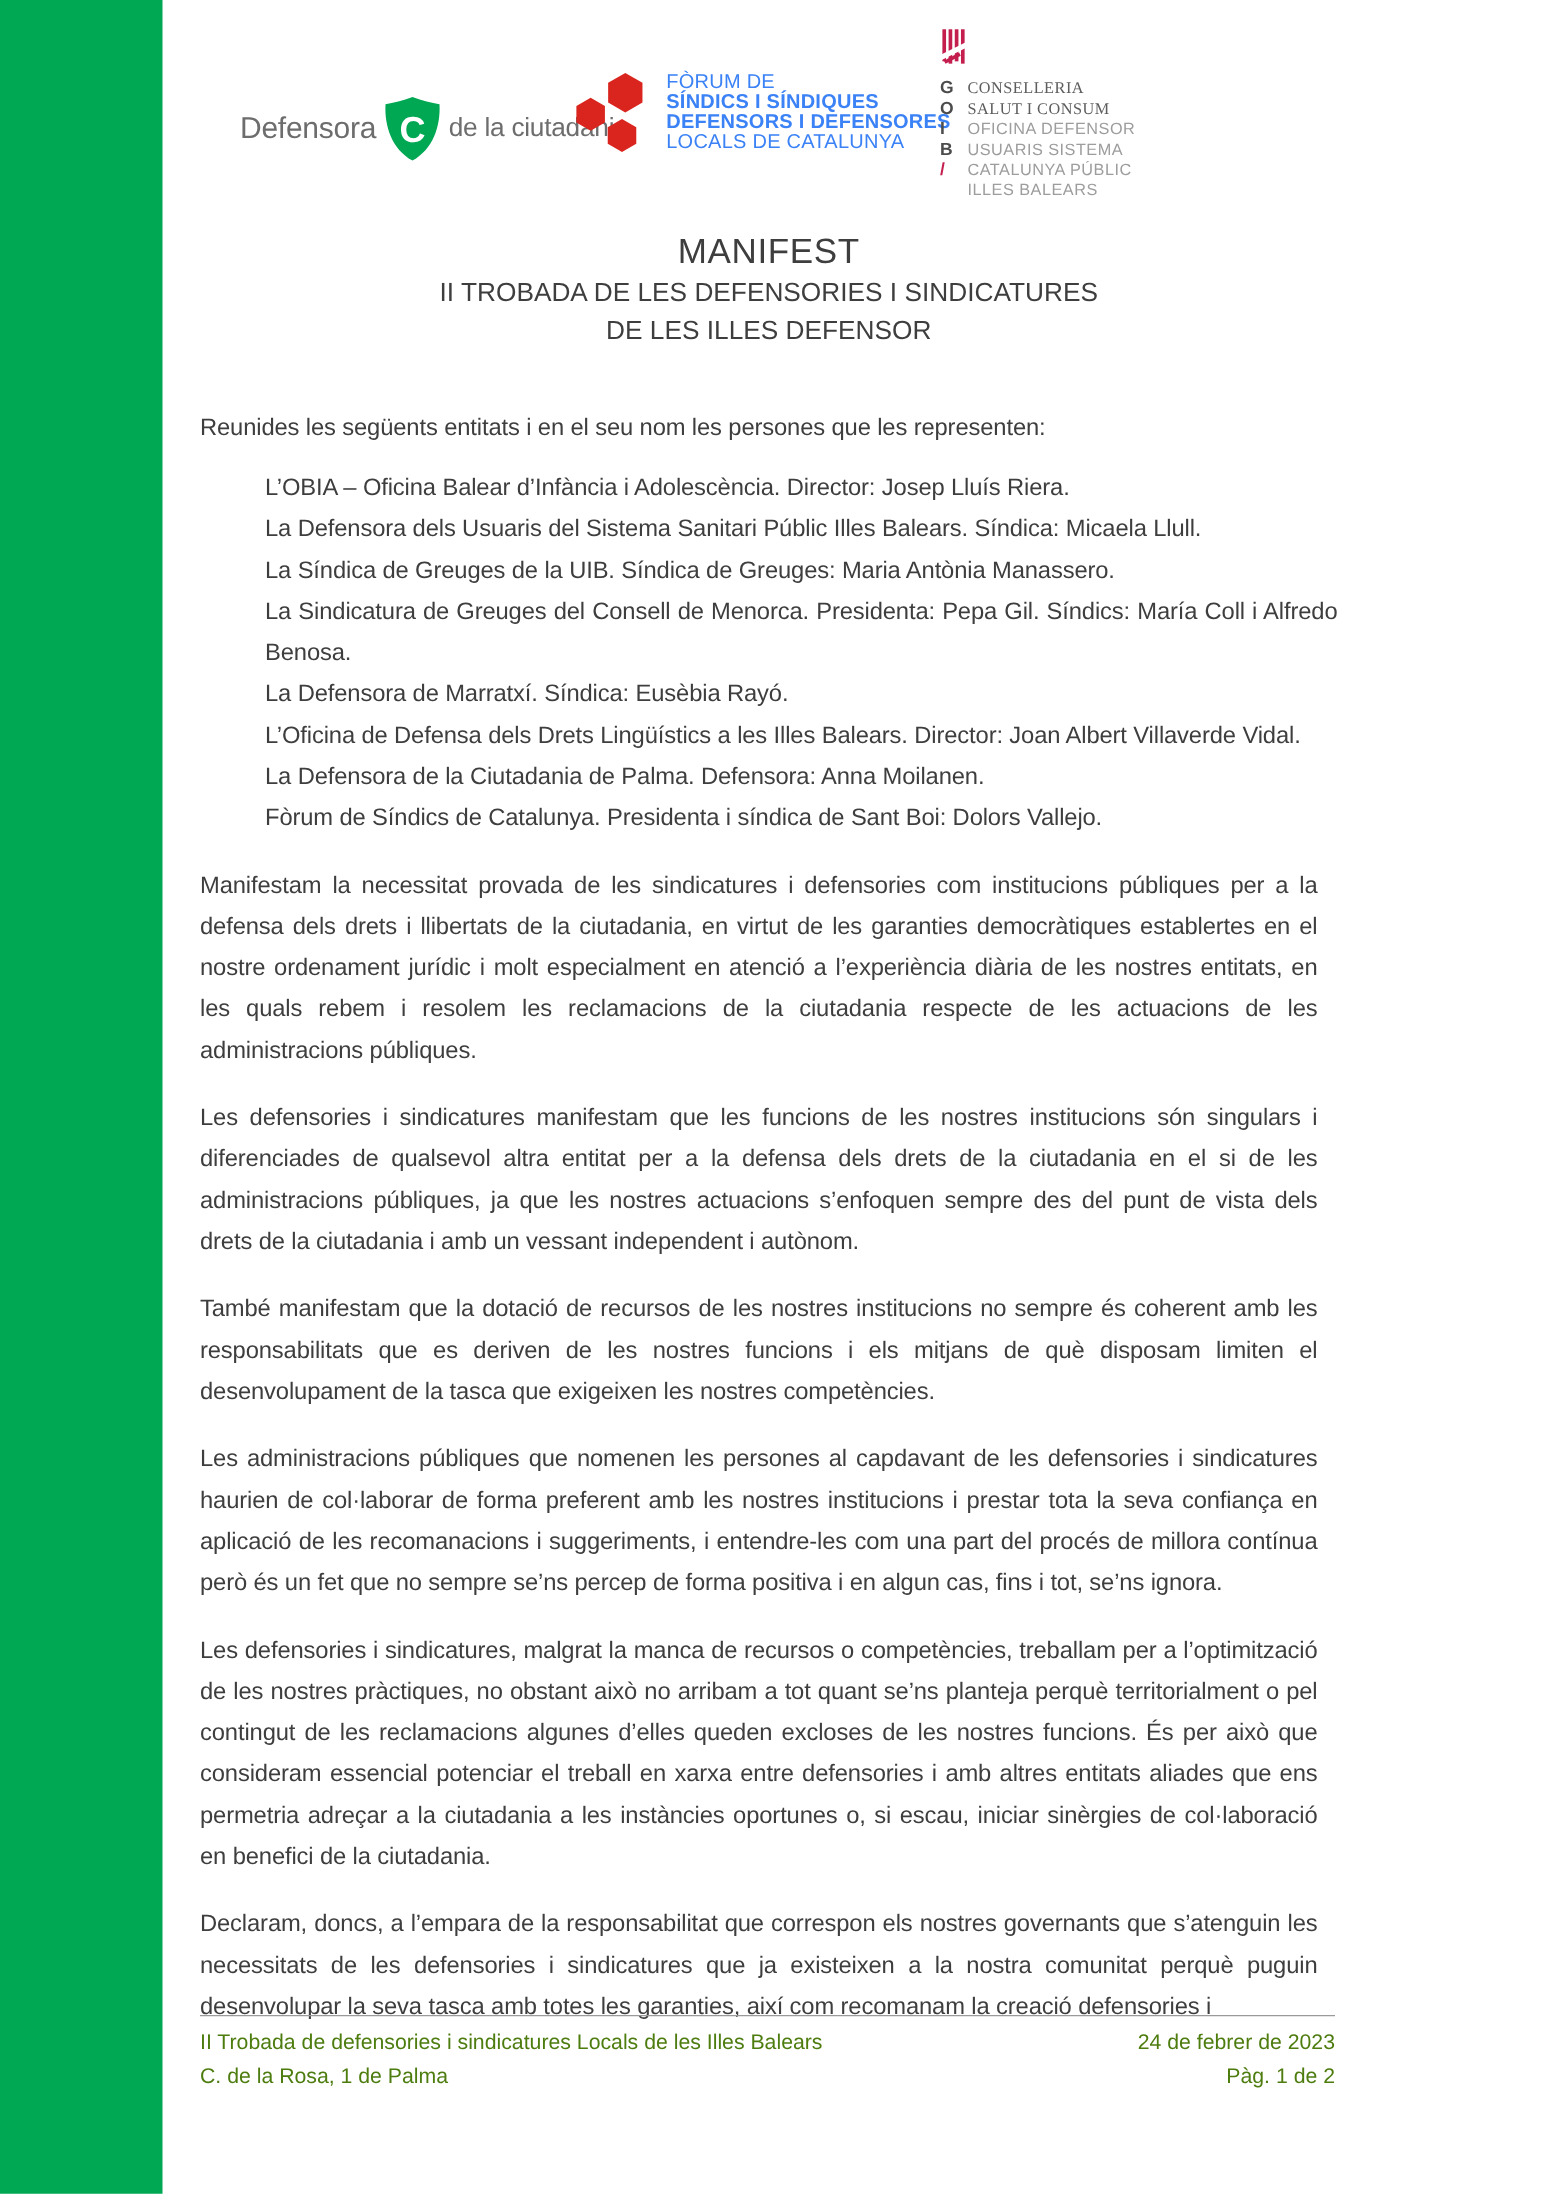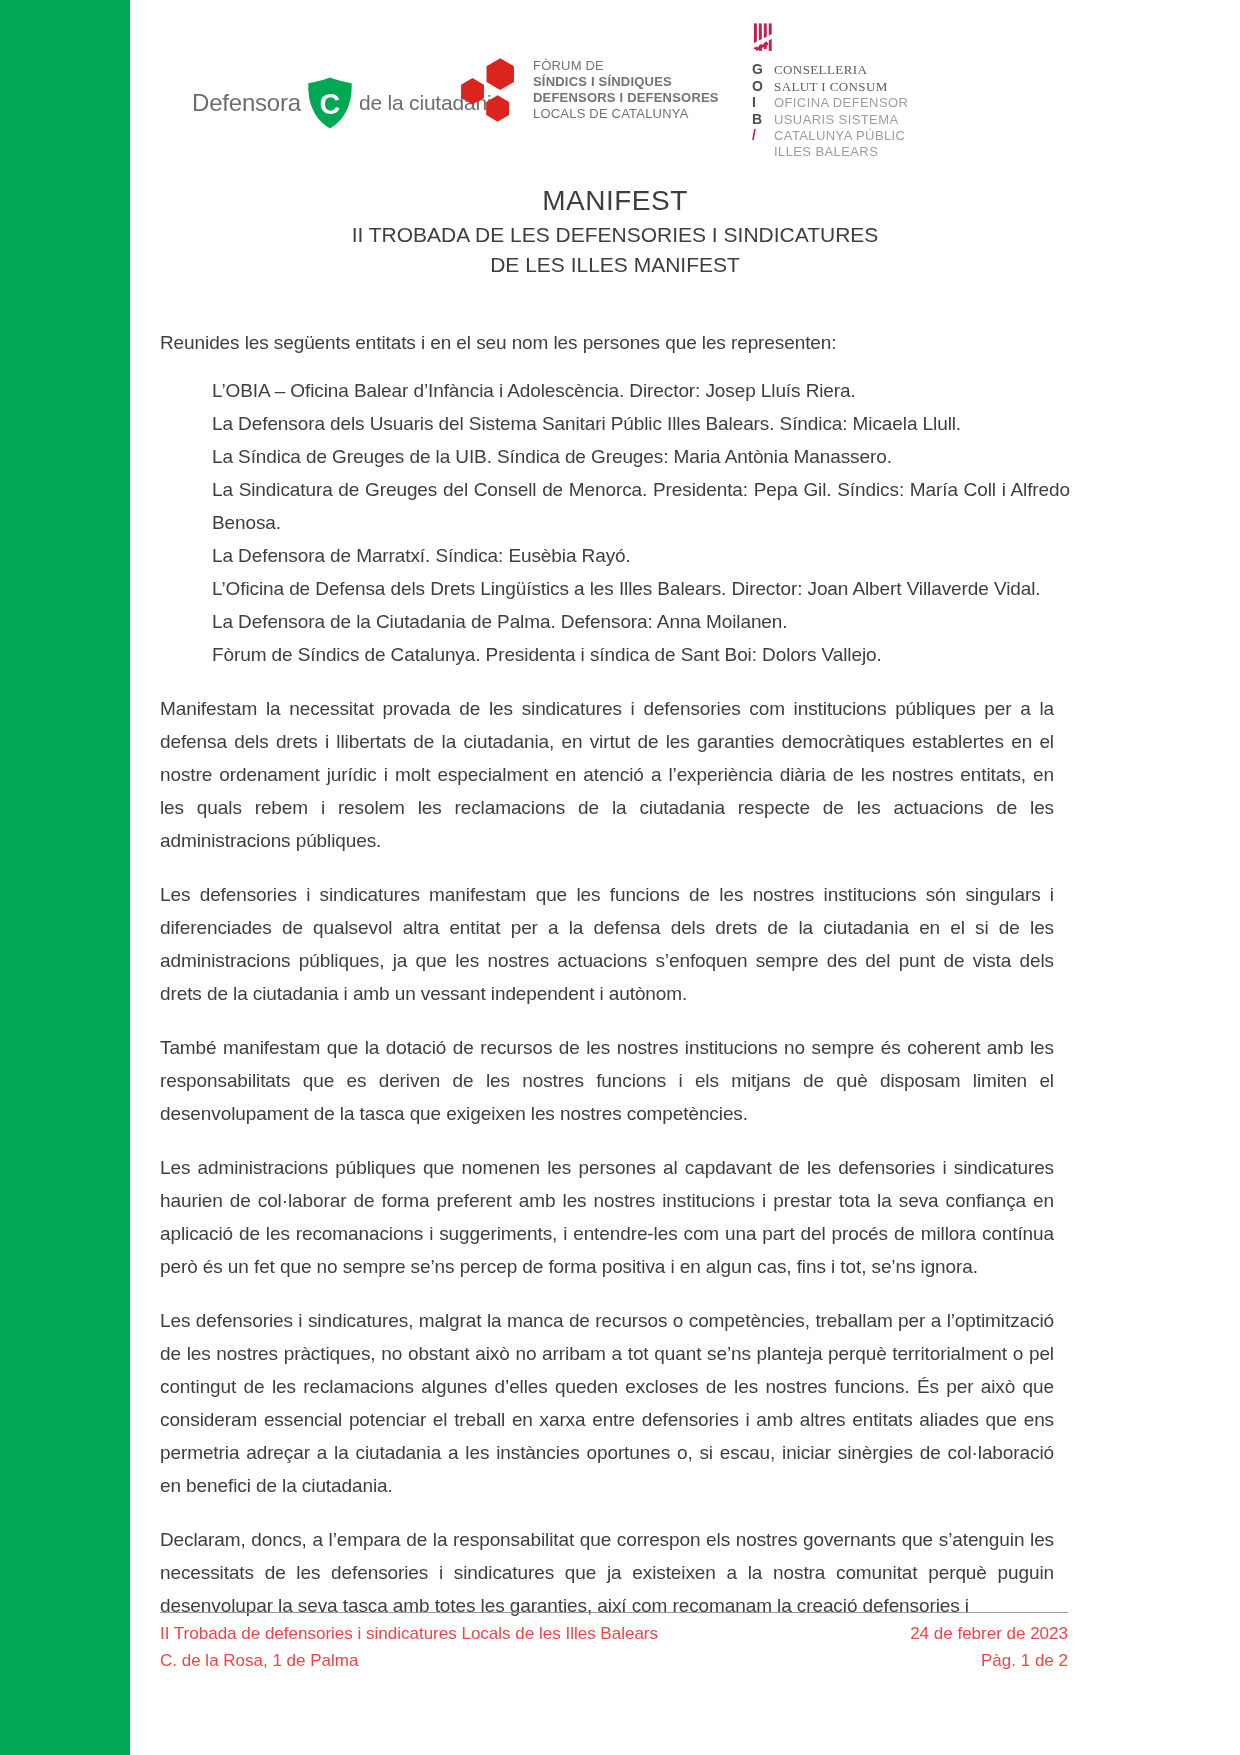--- a/index.html
+++ b/index.html
@@ -13,21 +13,21 @@
 
   
   .header{position:relative;height:150px;}
   .logo-defensora{position:absolute;left:32px;top:76px;display:flex;align-items:center;}
   .ld-text1{font-size:24px;color:#6d6d6d;letter-spacing:-0.2px;}
   .ld-shield{width:48px;height:54px;margin:0 5px;color:var(--accent-green,#00A853);}
   .ld-text2{font-size:21px;color:#6d6d6d;letter-spacing:-0.2px;}
 
   .logo-forum{position:absolute;left:298px;top:54px;display:flex;align-items:center;}
   .lf-hex{width:66px;height:72px;margin-right:9px;color:var(--logo-red,#D9251D);}
-  .lf-text{font-size:13px;line-height:16px;color:#737373;letter-spacing:0.2px;}
+  .lf-text{font-size:16px;line-height:16px;color:#3b82f6;letter-spacing:0.2px;}
   .lf-text .b{font-weight:bold;}
 
   .logo-goib{position:absolute;left:592px;top:22px;}
   .lg-flag{width:22px;height:34px;margin-left:1px;display:block;color:var(--goib-crimson,#C31E4E);}
   .lg-rows{margin-top:5px;}
   .lg-row{display:flex;height:16.5px;align-items:baseline;}
   .lg-letter{width:22px;font-weight:bold;font-size:14px;color:#4c4c4c;flex:0 0 22px;}
   .lg-letter.slash{color:var(--goib-crimson,#C31E4E);}
   .lg-text{font-size:13px;letter-spacing:0.4px;white-space:nowrap;}
   .lg-text.dark{color:#5d5d5d;font-family:Liberation Serif, serif;}
@@ -44,21 +44,21 @@
   .intro{margin:0;}
   .entities{margin:15px 0 0 52px;}
   .entity{margin:0;}
   .body-par{margin:21px 16px 0 0;}
 
   
   .footer{
     position:absolute;left:160px;top:1612px;width:908px;
     border-top:1px solid #9a9a9a;padding-top:7px;
     display:flex;justify-content:space-between;
-    font-size:17px;line-height:27px;color:#ef4444;
+    font-size:17px;line-height:27px;color:#4d7c0f;
   }
   .footer .right{text-align:right;}
 </style>
 </head>
 <body>
 
 <div class="green-bar"></div>
 
 <div class="page">
 
@@ -123,21 +123,21 @@
           <span class="lg-letter"></span>
           <span class="lg-text light">ILLES BALEARS</span>
         </div>
       </div>
     </div>
   </div>
 
   <div class="title-block">
     <h1 class="title">MANIFEST</h1>
     <div class="subtitle">II TROBADA DE LES DEFENSORIES I SINDICATURES</div>
-    <div class="subtitle">DE LES ILLES MANIFEST</div>
+    <div class="subtitle">DE LES ILLES DEFENSOR</div>
   </div>
 
   <div class="content">
     <p class="intro">Reunides les següents entitats i en el seu nom les persones que les representen:</p>
 
     <div class="entities">
         <p class="entity">L’OBIA – Oficina Balear d’Infància i Adolescència. Director: Josep Lluís Riera.</p>
         <p class="entity">La Defensora dels Usuaris del Sistema Sanitari Públic Illes Balears. Síndica: Micaela Llull.</p>
         <p class="entity">La Síndica de Greuges de la UIB. Síndica de Greuges: Maria Antònia Manassero.</p>
         <p class="entity">La Sindicatura de Greuges del Consell de Menorca. Presidenta: Pepa Gil. Síndics: María Coll i Alfredo Benosa.</p>

